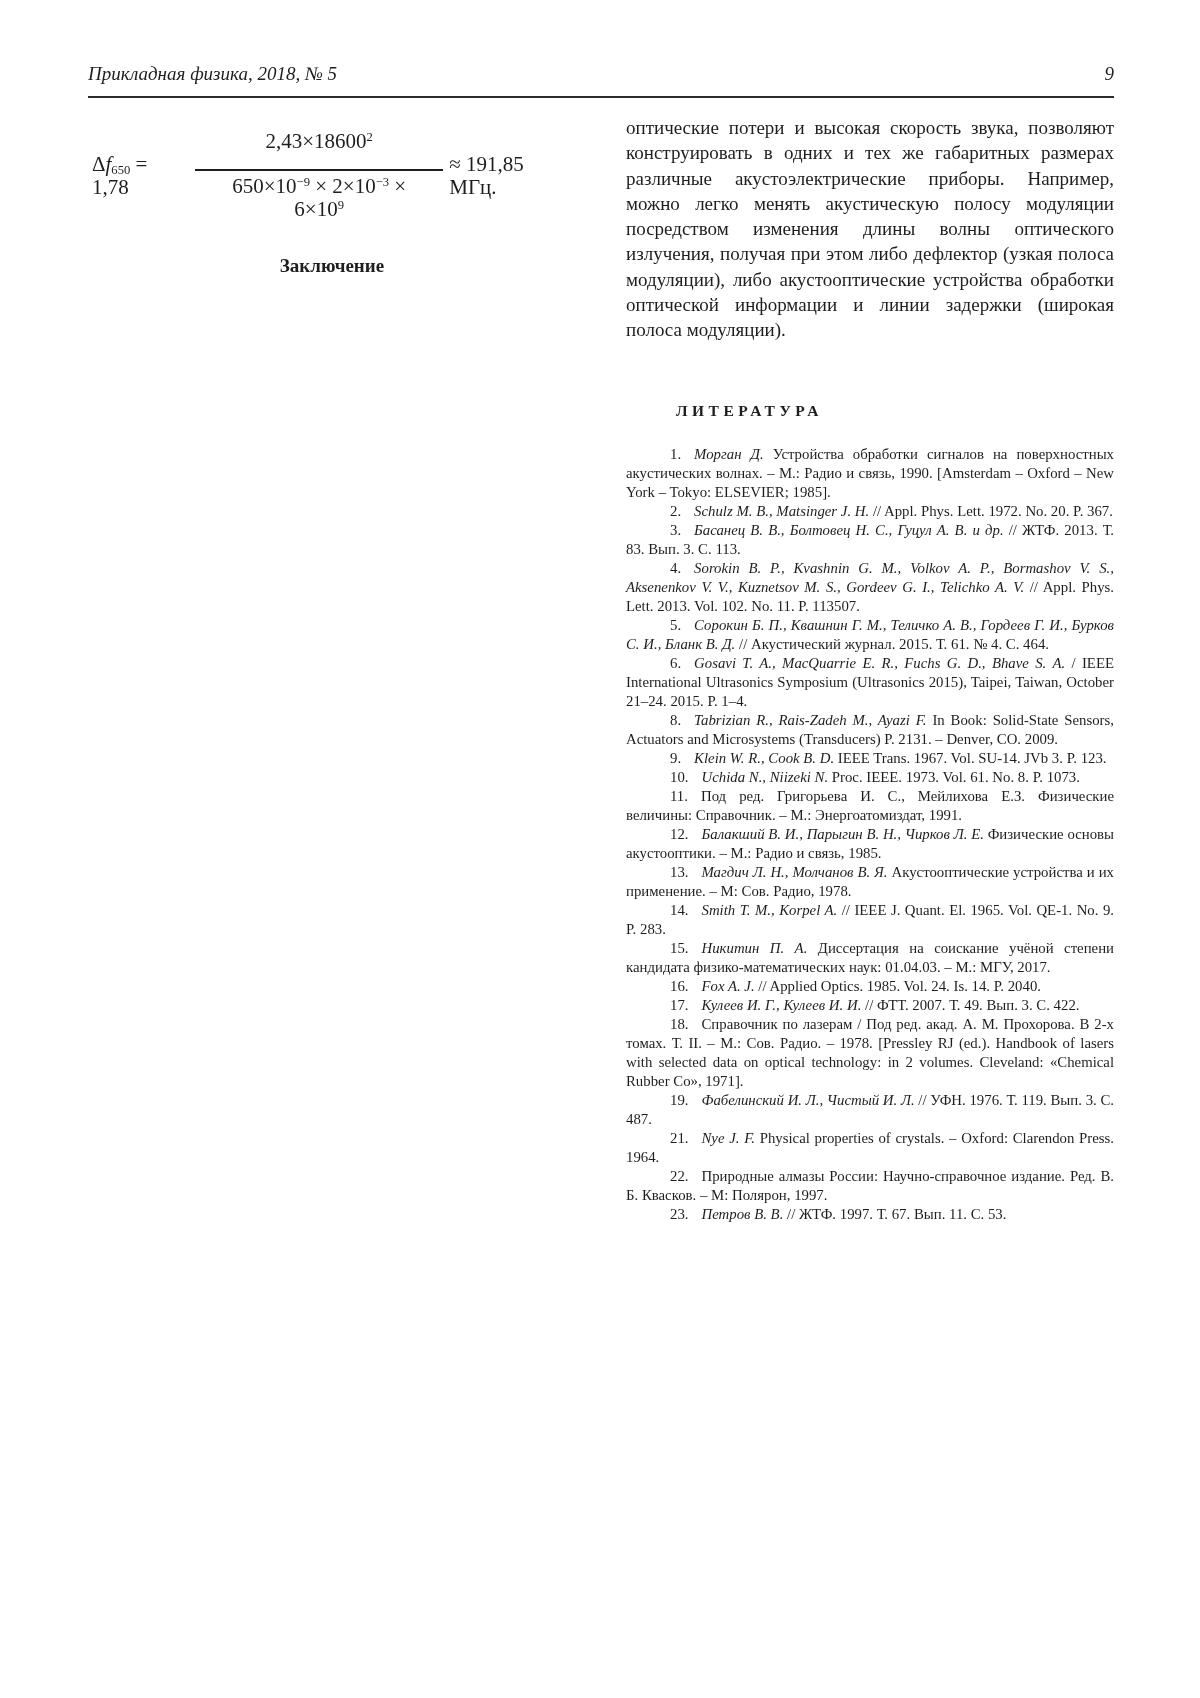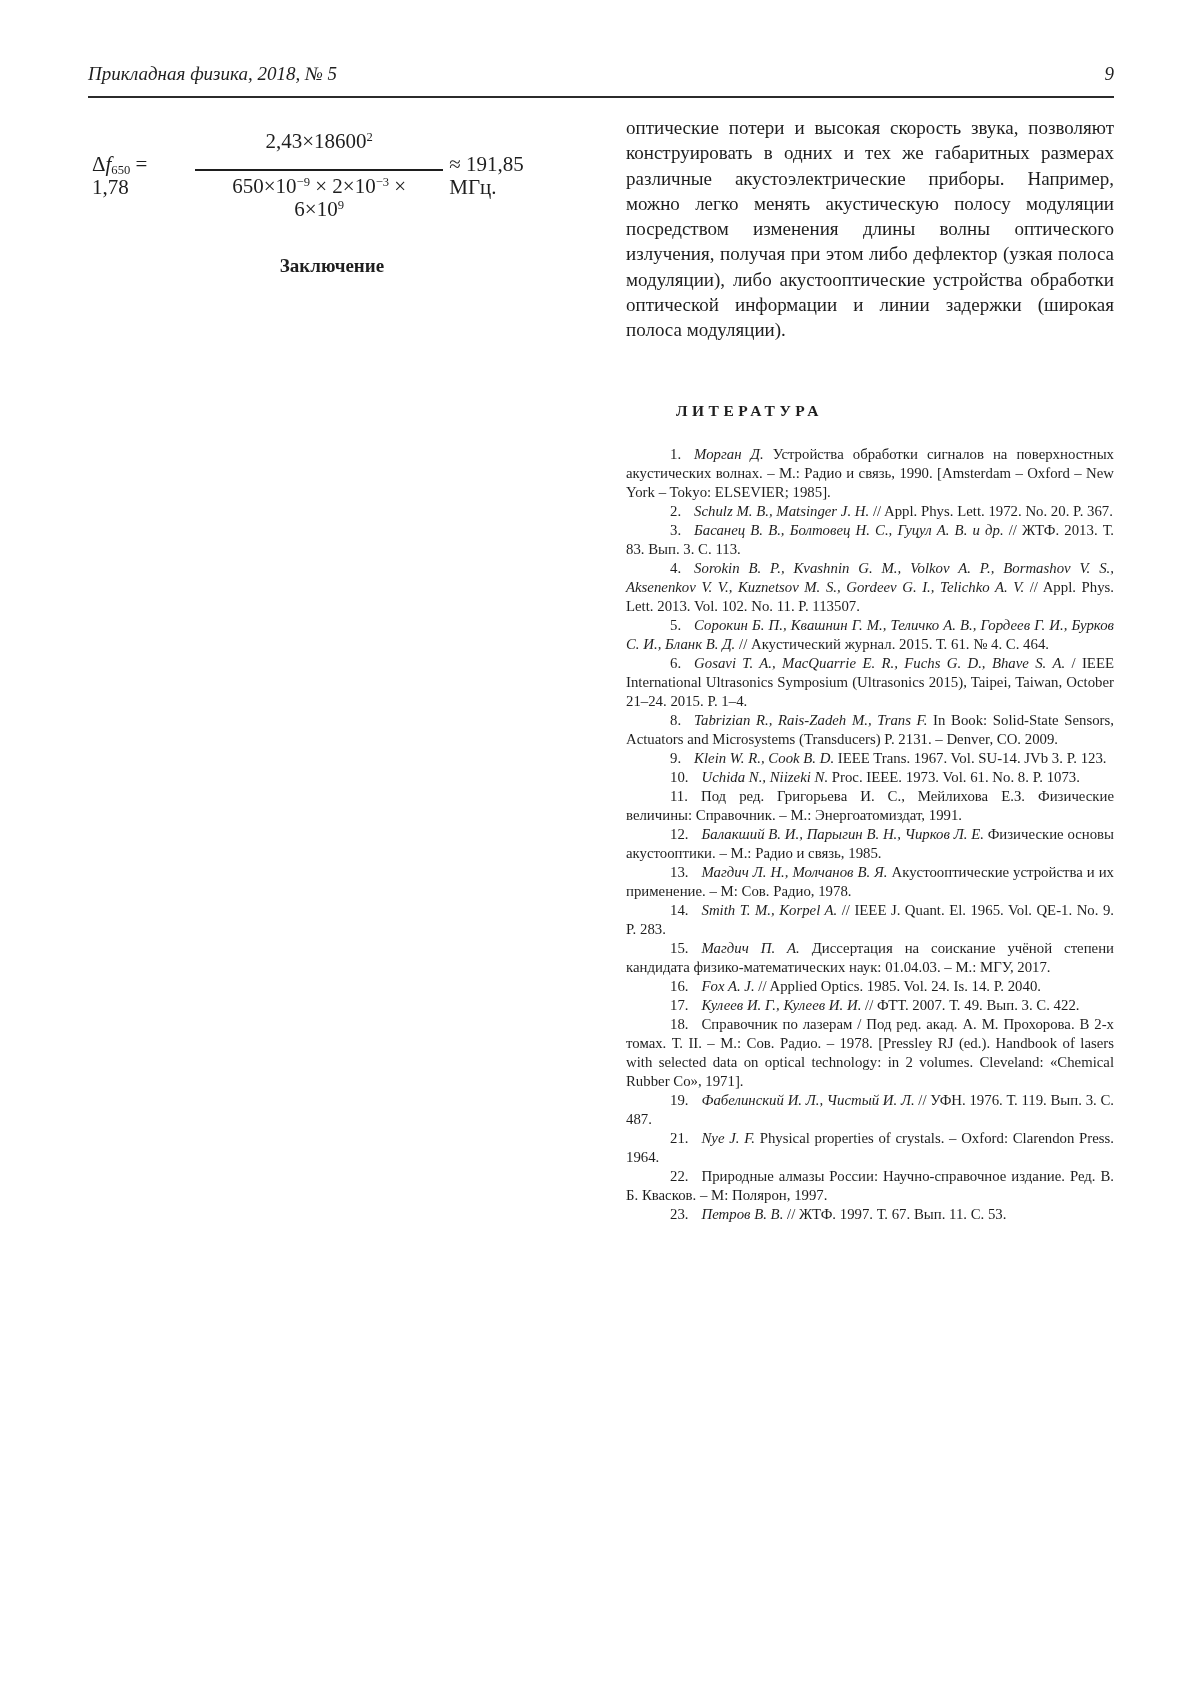--- a/index.html
+++ b/index.html
@@ -137,28 +137,28 @@
 
       <p class="h-literature">ЛИТЕРАТУРА</p>
 
       <div class="refs">
           <p class="ref"><span class="refnum">1.</span><span><span class="it">Морган Д.</span><span> Устройства обработки сигналов на поверхностных акустических волнах. – М.: Радио и связь, 1990. [Amsterdam – Oxford – New York – Tokyo: ELSEVIER; 1985].</span></span></p>
           <p class="ref"><span class="refnum">2.</span><span><span class="it">Schulz M. B., Matsinger J. H.</span><span> // Appl. Phys. Lett. 1972. No. 20. P. 367.</span></span></p>
           <p class="ref"><span class="refnum">3.</span><span><span class="it">Басанец В. В., Болтовец Н. С., Гуцул А. В. и др.</span><span> // ЖТФ. 2013. Т. 83. Вып. 3. С. 113.</span></span></p>
           <p class="ref"><span class="refnum">4.</span><span><span class="it">Sorokin B. P., Kvashnin G. M., Volkov A. P., Bormashov V. S., Aksenenkov V. V., Kuznetsov M. S., Gordeev G. I., Telichko A. V.</span><span> // Appl. Phys. Lett. 2013. Vol. 102. No. 11. P. 113507.</span></span></p>
           <p class="ref"><span class="refnum">5.</span><span><span class="it">Сорокин Б. П., Квашнин Г. М., Теличко А. В., Гордеев Г. И., Бурков С. И., Бланк В. Д.</span><span> // Акустический журнал. 2015. Т. 61. № 4. С. 464.</span></span></p>
           <p class="ref"><span class="refnum">6.</span><span><span class="it">Gosavi T. A., MacQuarrie E. R., Fuchs G. D., Bhave S. A.</span><span> / IEEE International Ultrasonics Symposium (Ultrasonics 2015), Taipei, Taiwan, October 21–24. 2015. P. 1–4.</span></span></p>
-          <p class="ref"><span class="refnum">8.</span><span><span class="it">Tabrizian R., Rais-Zadeh M., Trans F.</span><span> In Book: Solid-State Sensors, Actuators and Microsystems (Transducers) P. 2131. – Denver, CO. 2009.</span></span></p>
+          <p class="ref"><span class="refnum">8.</span><span><span class="it">Tabrizian R., Rais-Zadeh M., Ayazi F.</span><span> In Book: Solid-State Sensors, Actuators and Microsystems (Transducers) P. 2131. – Denver, CO. 2009.</span></span></p>
           <p class="ref"><span class="refnum">9.</span><span><span class="it">Klein W. R., Cook B. D.</span><span> IEEE Trans. 1967. Vol. SU-14. JVb 3. P. 123.</span></span></p>
           <p class="ref"><span class="refnum">10.</span><span><span class="it">Uchida N., Niizeki N.</span><span> Proc. IEEE. 1973. Vol. 61. No. 8. P. 1073.</span></span></p>
           <p class="ref"><span class="refnum">11.</span><span><span>Под ред. Григорьева И. С., Мейлихова Е.З. Физические величины: Справочник. – М.: Энергоатомиздат, 1991.</span></span></p>
           <p class="ref"><span class="refnum">12.</span><span><span class="it">Балакший В. И., Парыгин В. Н., Чирков Л. Е.</span><span> Физические основы акустооптики. – М.: Радио и связь, 1985.</span></span></p>
           <p class="ref"><span class="refnum">13.</span><span><span class="it">Магдич Л. Н., Молчанов В. Я.</span><span> Акустооптические устройства и их применение. – М: Сов. Радио, 1978.</span></span></p>
           <p class="ref"><span class="refnum">14.</span><span><span class="it">Smith T. M., Korpel A.</span><span> // IEEE J. Quant. El. 1965. Vol. QE-1. No. 9. P. 283.</span></span></p>
-          <p class="ref"><span class="refnum">15.</span><span><span class="it">Магдич П. А.</span><span> Диссертация на соискание учёной степени кандидата физико-математических наук: 01.04.03. – М.: МГУ, 2017.</span></span></p>
+          <p class="ref"><span class="refnum">15.</span><span><span class="it">Никитин П. А.</span><span> Диссертация на соискание учёной степени кандидата физико-математических наук: 01.04.03. – М.: МГУ, 2017.</span></span></p>
           <p class="ref"><span class="refnum">16.</span><span><span class="it">Fox A. J.</span><span> // Applied Optics. 1985. Vol. 24. Is. 14. P. 2040.</span></span></p>
           <p class="ref"><span class="refnum">17.</span><span><span class="it">Кулеев И. Г., Кулеев И. И.</span><span> // ФТТ. 2007. Т. 49. Вып. 3. С. 422.</span></span></p>
           <p class="ref"><span class="refnum">18.</span><span><span>Справочник по лазерам / Под ред. акад. А. М. Прохорова. В 2-х томах. Т. II. – М.: Сов. Радио. – 1978. [Pressley RJ (ed.). Handbook of lasers with selected data on optical technology: in 2 volumes. Cleveland: «Chemical Rubber Co», 1971].</span></span></p>
           <p class="ref"><span class="refnum">19.</span><span><span class="it">Фабелинский И. Л., Чистый И. Л.</span><span> // УФН. 1976. Т. 119. Вып. 3. С. 487.</span></span></p>
           <p class="ref"><span class="refnum">21.</span><span><span class="it">Nye J. F.</span><span> Physical properties of crystals. – Oxford: Clarendon Press. 1964.</span></span></p>
           <p class="ref"><span class="refnum">22.</span><span><span>Природные алмазы России: Научно-справочное издание. Ред. В. Б. Квасков. – М: Полярон, 1997.</span></span></p>
           <p class="ref"><span class="refnum">23.</span><span><span class="it">Петров В. В.</span><span> // ЖТФ. 1997. Т. 67. Вып. 11. С. 53.</span></span></p>
         </div>
     </div>
 

